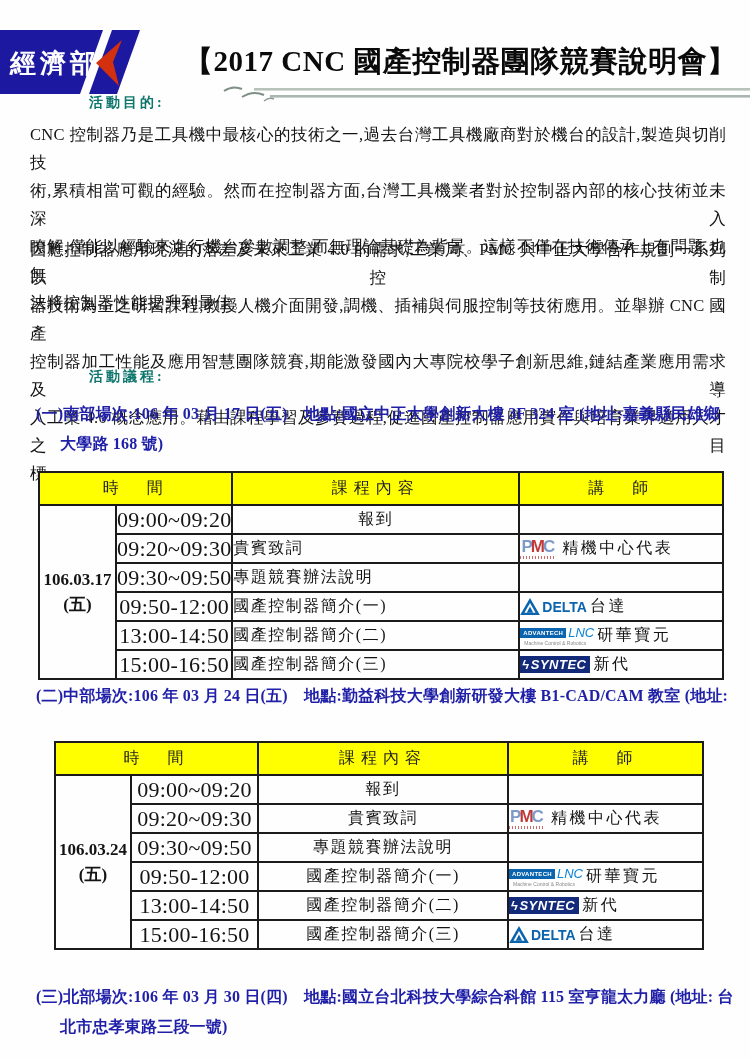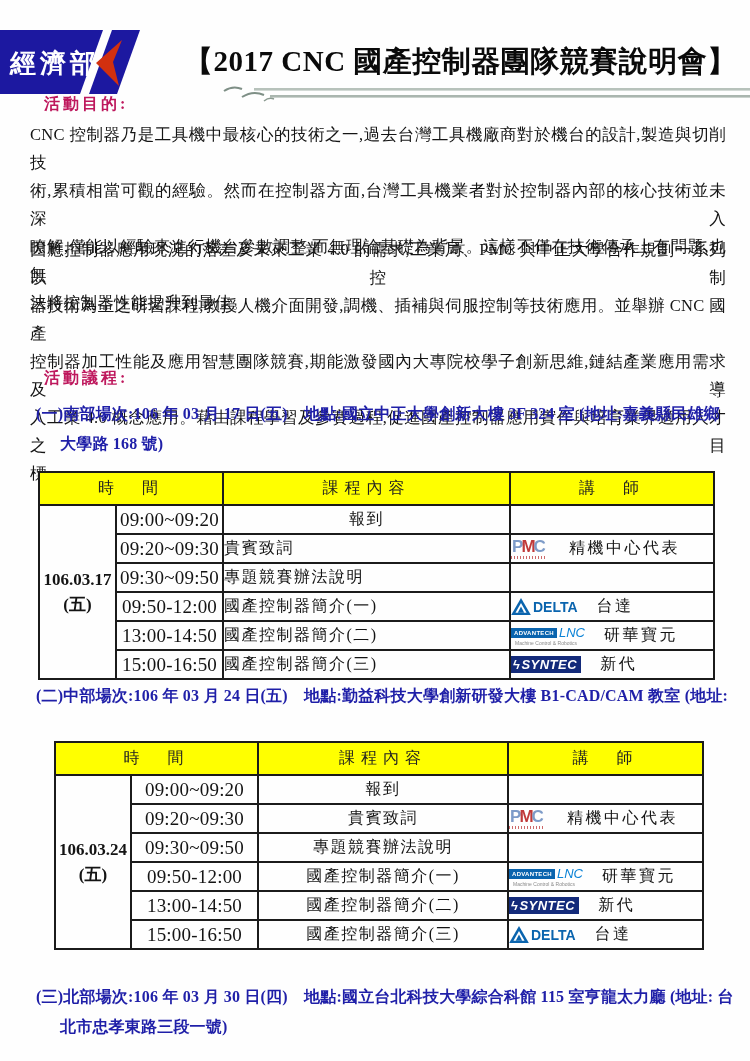--- a/index.html
+++ b/index.html
@@ -6,21 +6,21 @@
   #page{width:750px;height:1061px;position:relative;background:#fefefe;overflow:hidden;
         font-family:"Liberation Serif","DejaVu Serif",serif;color:#141414;margin:0 auto;}
 
   
   .moea-svg{position:absolute;left:0;top:30px;}
   .doc-title{position:absolute;left:184px;top:42px;font-size:29px;font-weight:bold;
              letter-spacing:.5px;white-space:nowrap;color:#0a0a0a;}
   .underline-svg{position:absolute;left:220px;top:84px;}
 
   
-  .h-green{position:absolute;font-size:16px;font-weight:bold;color:#be185d;letter-spacing:3px;}
+  .h-green{position:absolute;font-size:14px;font-weight:bold;color:#0f766e;letter-spacing:3px;margin-left:45px;}
   #purpose-h{left:44px;top:94px;}
   #agenda-h{left:44px;top:368px;}
 
   
   .para{position:absolute;left:30px;width:696px;font-size:16.5px;line-height:28px;}
   #p1{top:121px;} #p2{top:236px;}
   .pl{text-align:justify;text-align-last:justify;letter-spacing:.3px;}
   .pl.last{text-align-last:left;}
 
   
@@ -29,25 +29,25 @@
   .sess .l1{white-space:nowrap;letter-spacing:.2px;}
   .sess .l2{padding-left:24px;letter-spacing:.2px;}
 
   
   table.sched{position:absolute;border-collapse:collapse;table-layout:fixed;font-size:16px;}
   #t1{left:38px;top:471px;} #t2{left:54px;top:741px;}
   .sched td,.sched th{border:2px solid #1b1b1b;padding:0;overflow:hidden;}
   .sched th{background:#ffff00;font-weight:normal;height:31px;letter-spacing:6px;color:#222;}
   .sched td{height:27px;}
   .date-cell{text-align:center;font-size:17px;line-height:25px;font-weight:bold;}
-  .time-cell{text-align:center;font-size:19px;letter-spacing:.2px;}
+  .time-cell{text-align:center;font-size:22px;letter-spacing:.2px;}
   .content-cell{padding-left:7px;letter-spacing:1.5px;}
   .content-cell.center{text-align:center;padding-left:0;}
   .lect-cell{padding-left:4px;}
-  .lwrap{display:inline-flex;align-items:center;gap:19px;vertical-align:middle;}
+  .lwrap{display:inline-flex;align-items:center;gap:3px;vertical-align:middle;}
   .lname{letter-spacing:2.5px;font-size:16px;}
 
   
   .logo-pmc{display:inline-flex;flex-direction:column;align-items:center;line-height:1;margin-right:3px;}
   .pmc-row b{font-family:"Liberation Sans",sans-serif;font-size:17px;font-weight:bold;}
   .pP,.pC{color:#7d9bc8;} .pM{color:#c03a3a;margin:0 -2px;}
   .pmc-strip{width:36px;height:3px;margin-top:1px;
              background:repeating-linear-gradient(90deg,#cc6a6a 0 1.5px,#ffffff 1.5px 3px);}
   .logo-delta{display:inline-flex;align-items:center;gap:2px;}
   .dword{font-family:"Liberation Sans",sans-serif;color:#0a64ae;font-size:14px;font-weight:bold;}

